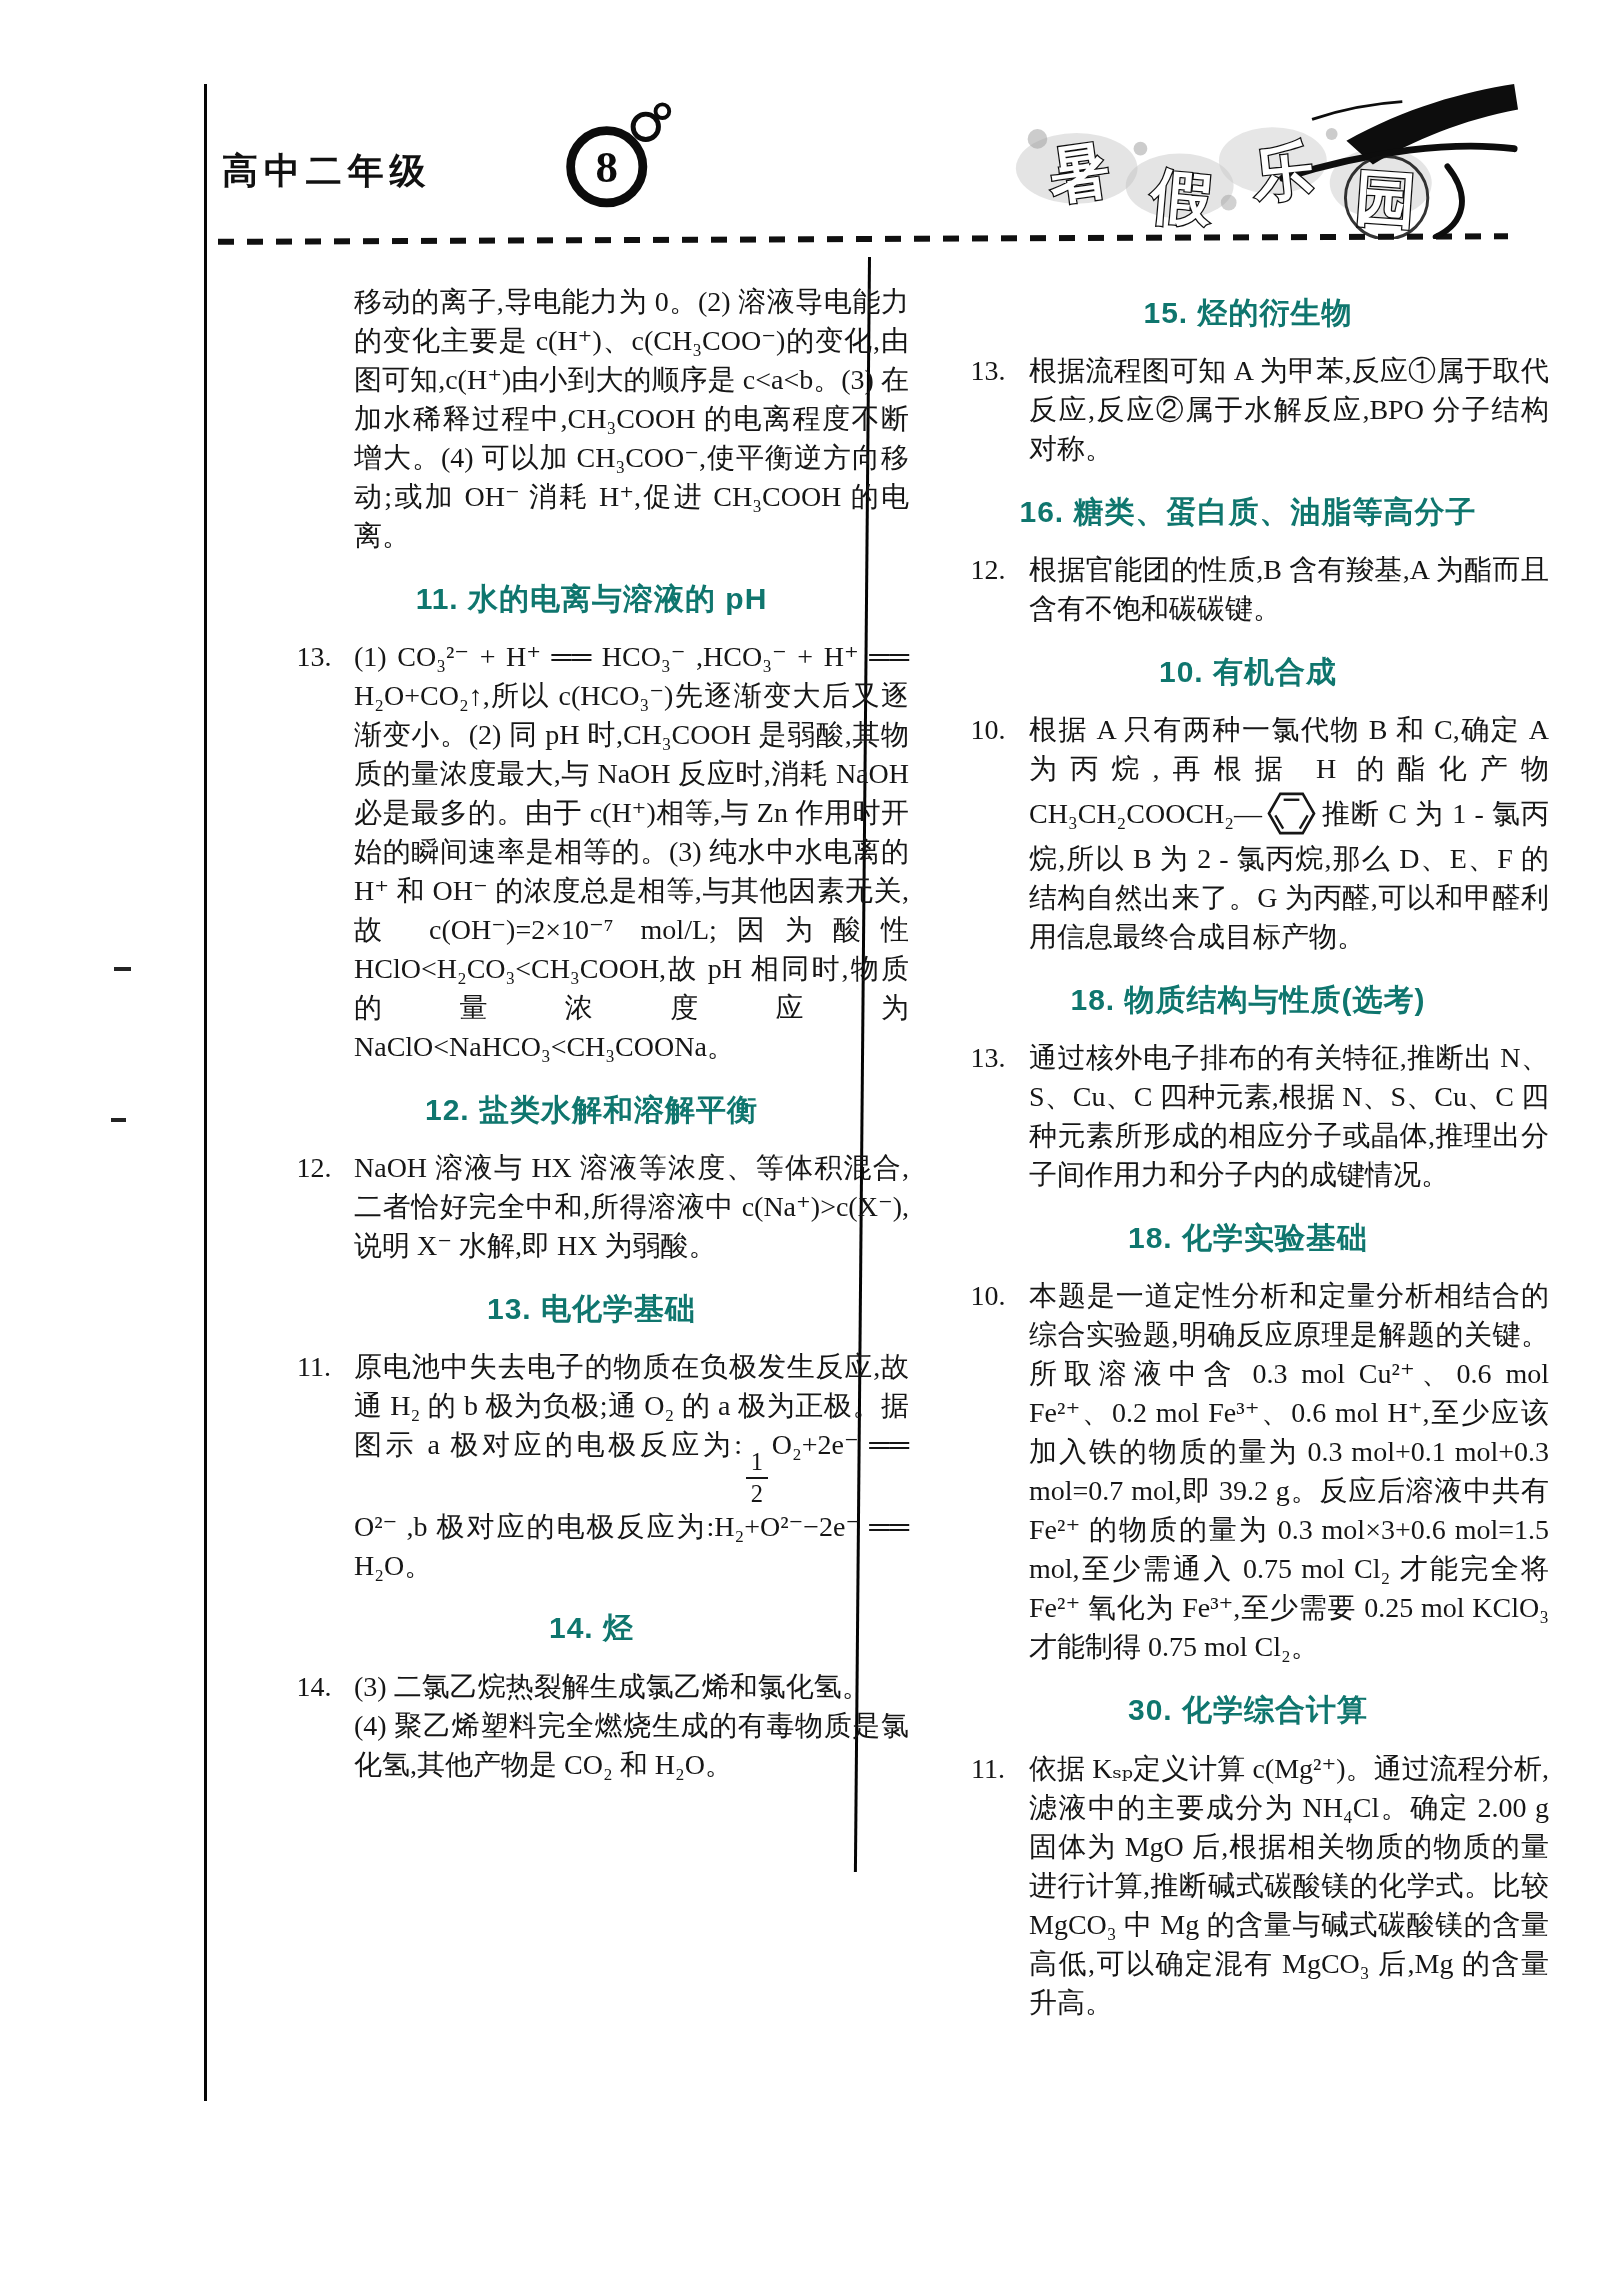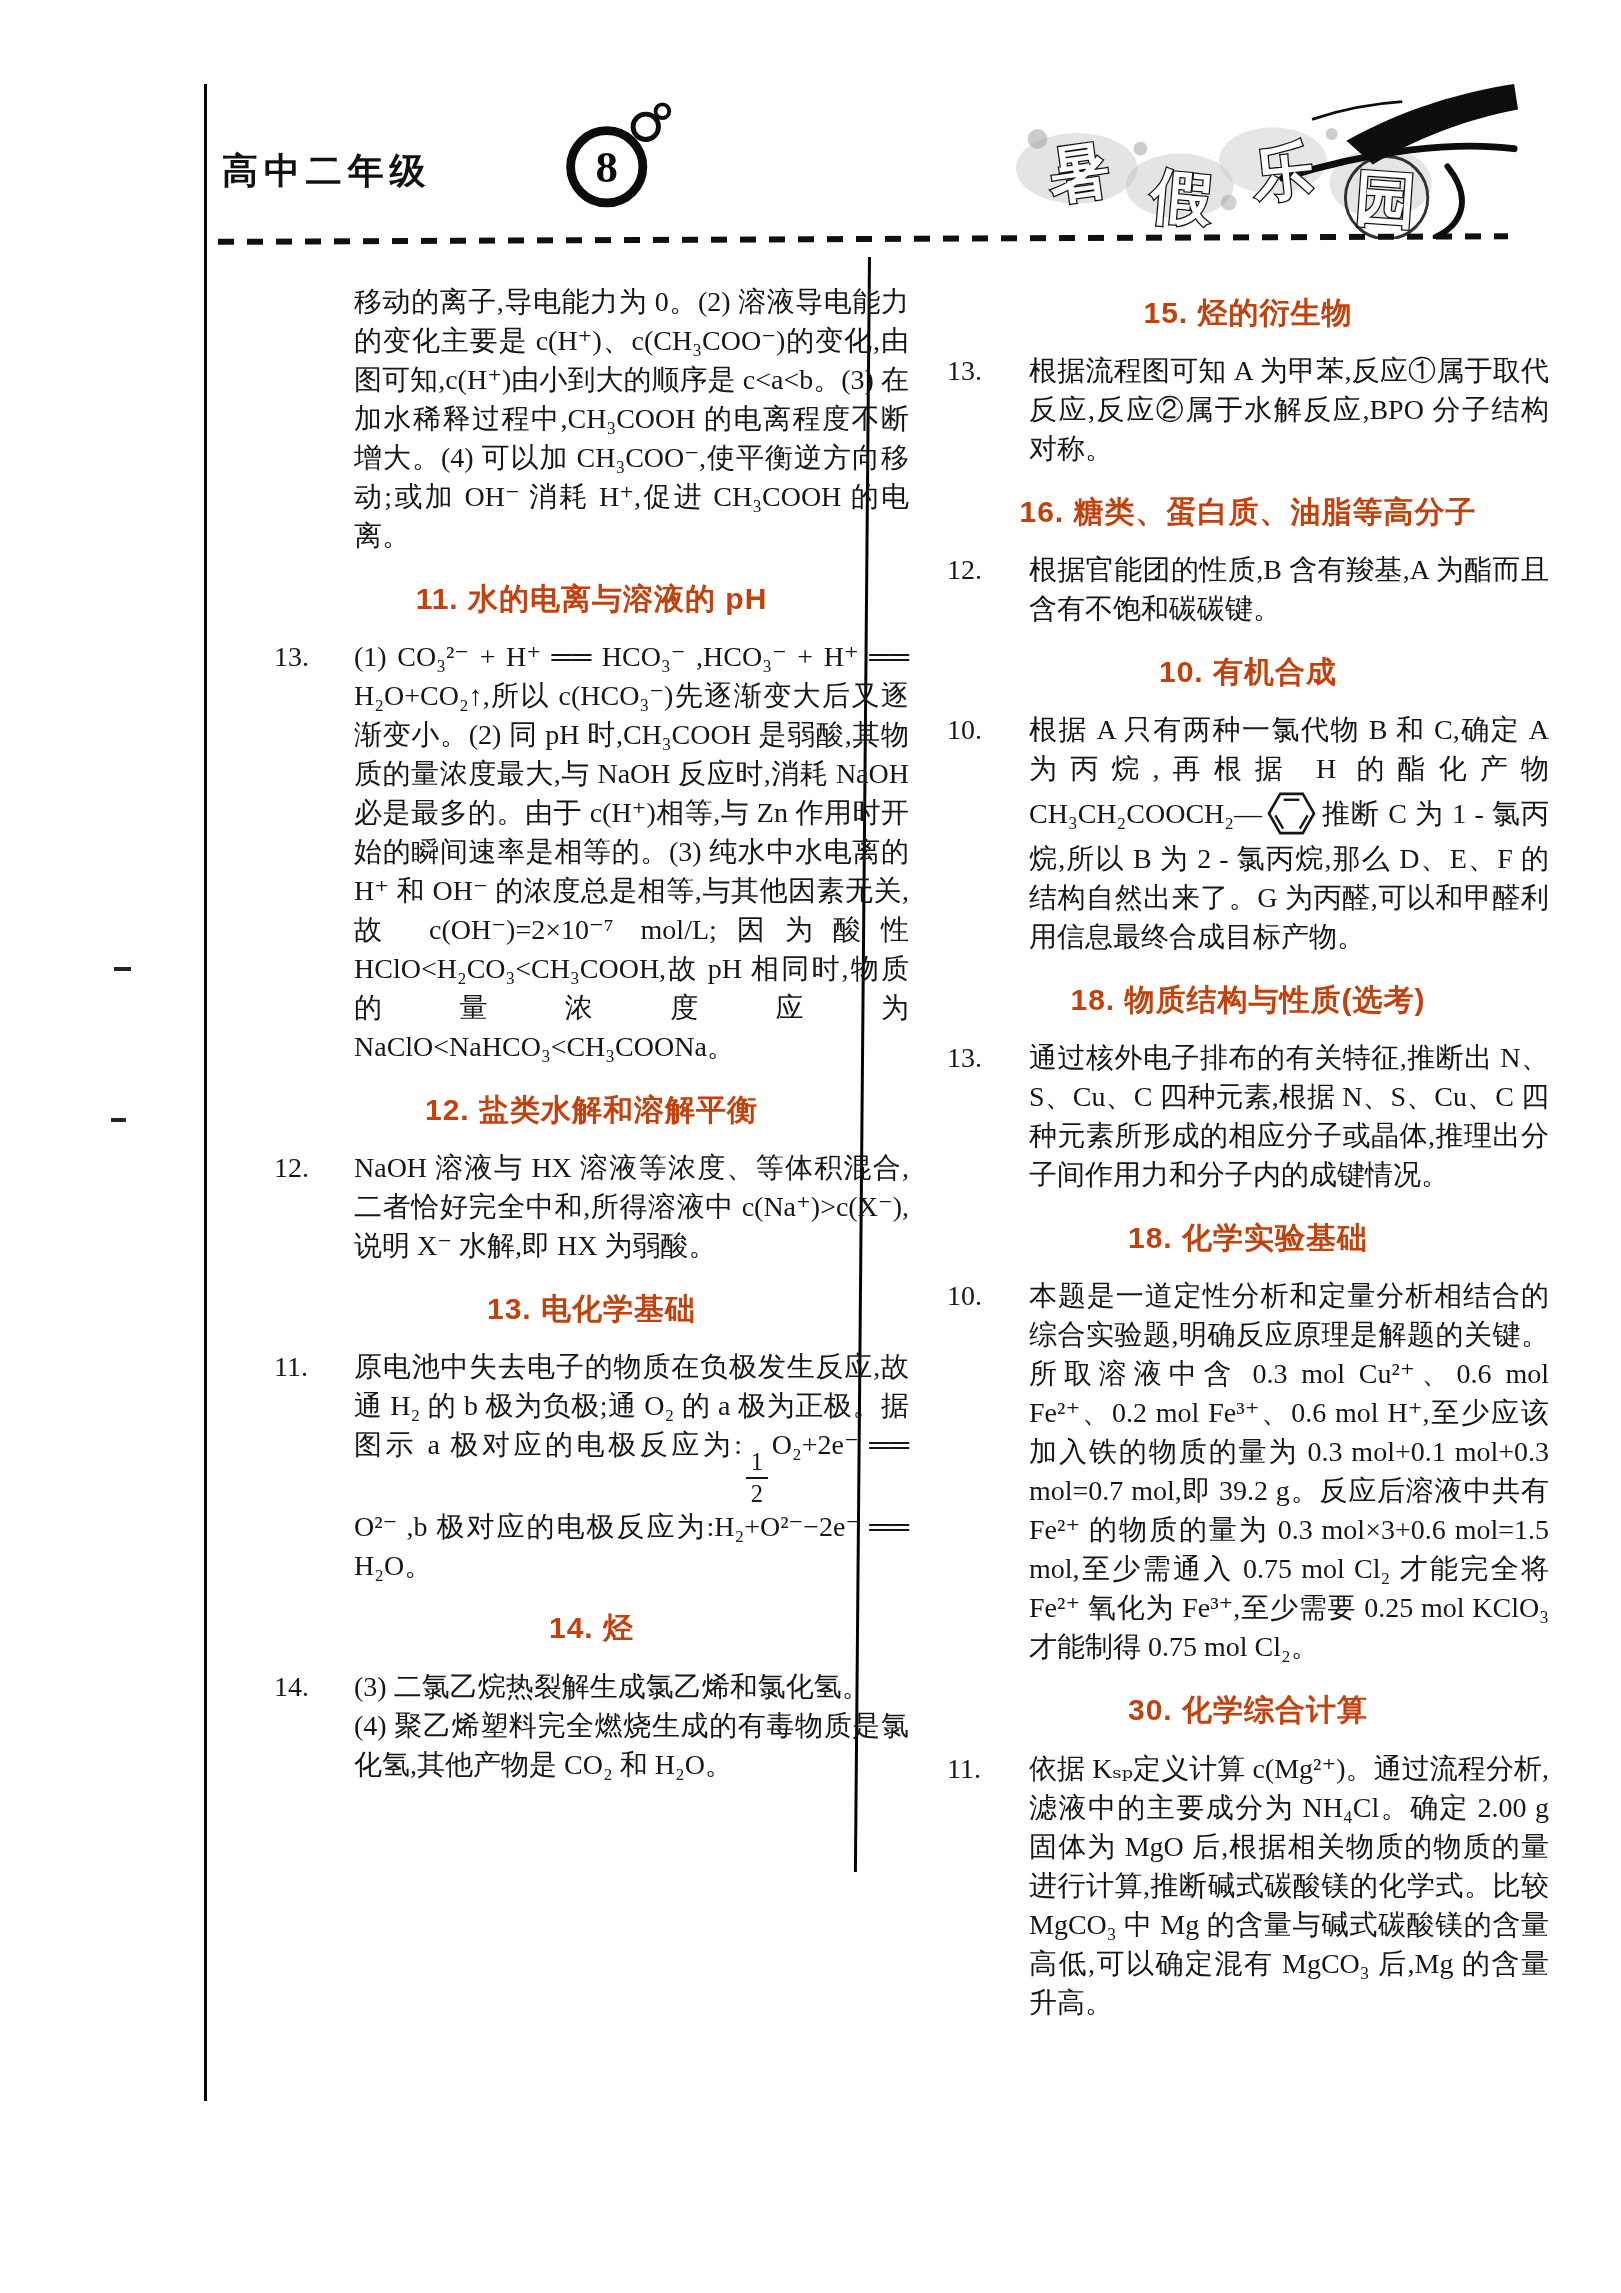--- a/index.html
+++ b/index.html
@@ -28,24 +28,24 @@
   .masthead-art { position:absolute; left:959px; top:80px; }
 
   
   .col { position:absolute;margin-left:41px; }
   .col-left  { left:233px; top:282px; width:635px; }
   .col-right { left:906px; top:269px; width:602px; }
 
   .sec-title {
     font-family:"Liberation Sans","DejaVu Sans",sans-serif;
     font-weight:bold; font-size:30px; text-align:center;
-    margin:23.5px 0 17.6px; color:#c2410c; letter-spacing:1px;
+    margin:23.5px 0 17.6px; color:#0f766e; letter-spacing:1px;
   }
   .item { display:flex; margin:0 0 5.9px; }
-  .item .num { flex:0 0 80px; font-size:28px; line-height:39px; }
+  .item .num { flex:0 0 80px; font-size:28px; line-height:39px;text-align:center; }
   .col-right .item .num { flex:0 0 82px; }
   .item .body { flex:1; font-size:28px; line-height:39px; text-align:justify; }
   .body p { margin:0; }
 
   .frac { display:inline-flex; flex-direction:column; align-items:center;
           vertical-align:-15.7px; line-height:1; font-size:24.5px; margin:0 3.9px; }
   .frac-num { border-bottom:2px solid #161616; padding:0 4.9px 2.9px; }
   .frac-den { padding-top:2.9px; }
 
   .benzene { display:inline-block; vertical-align:-15.7px; margin:0 2.9px; }

